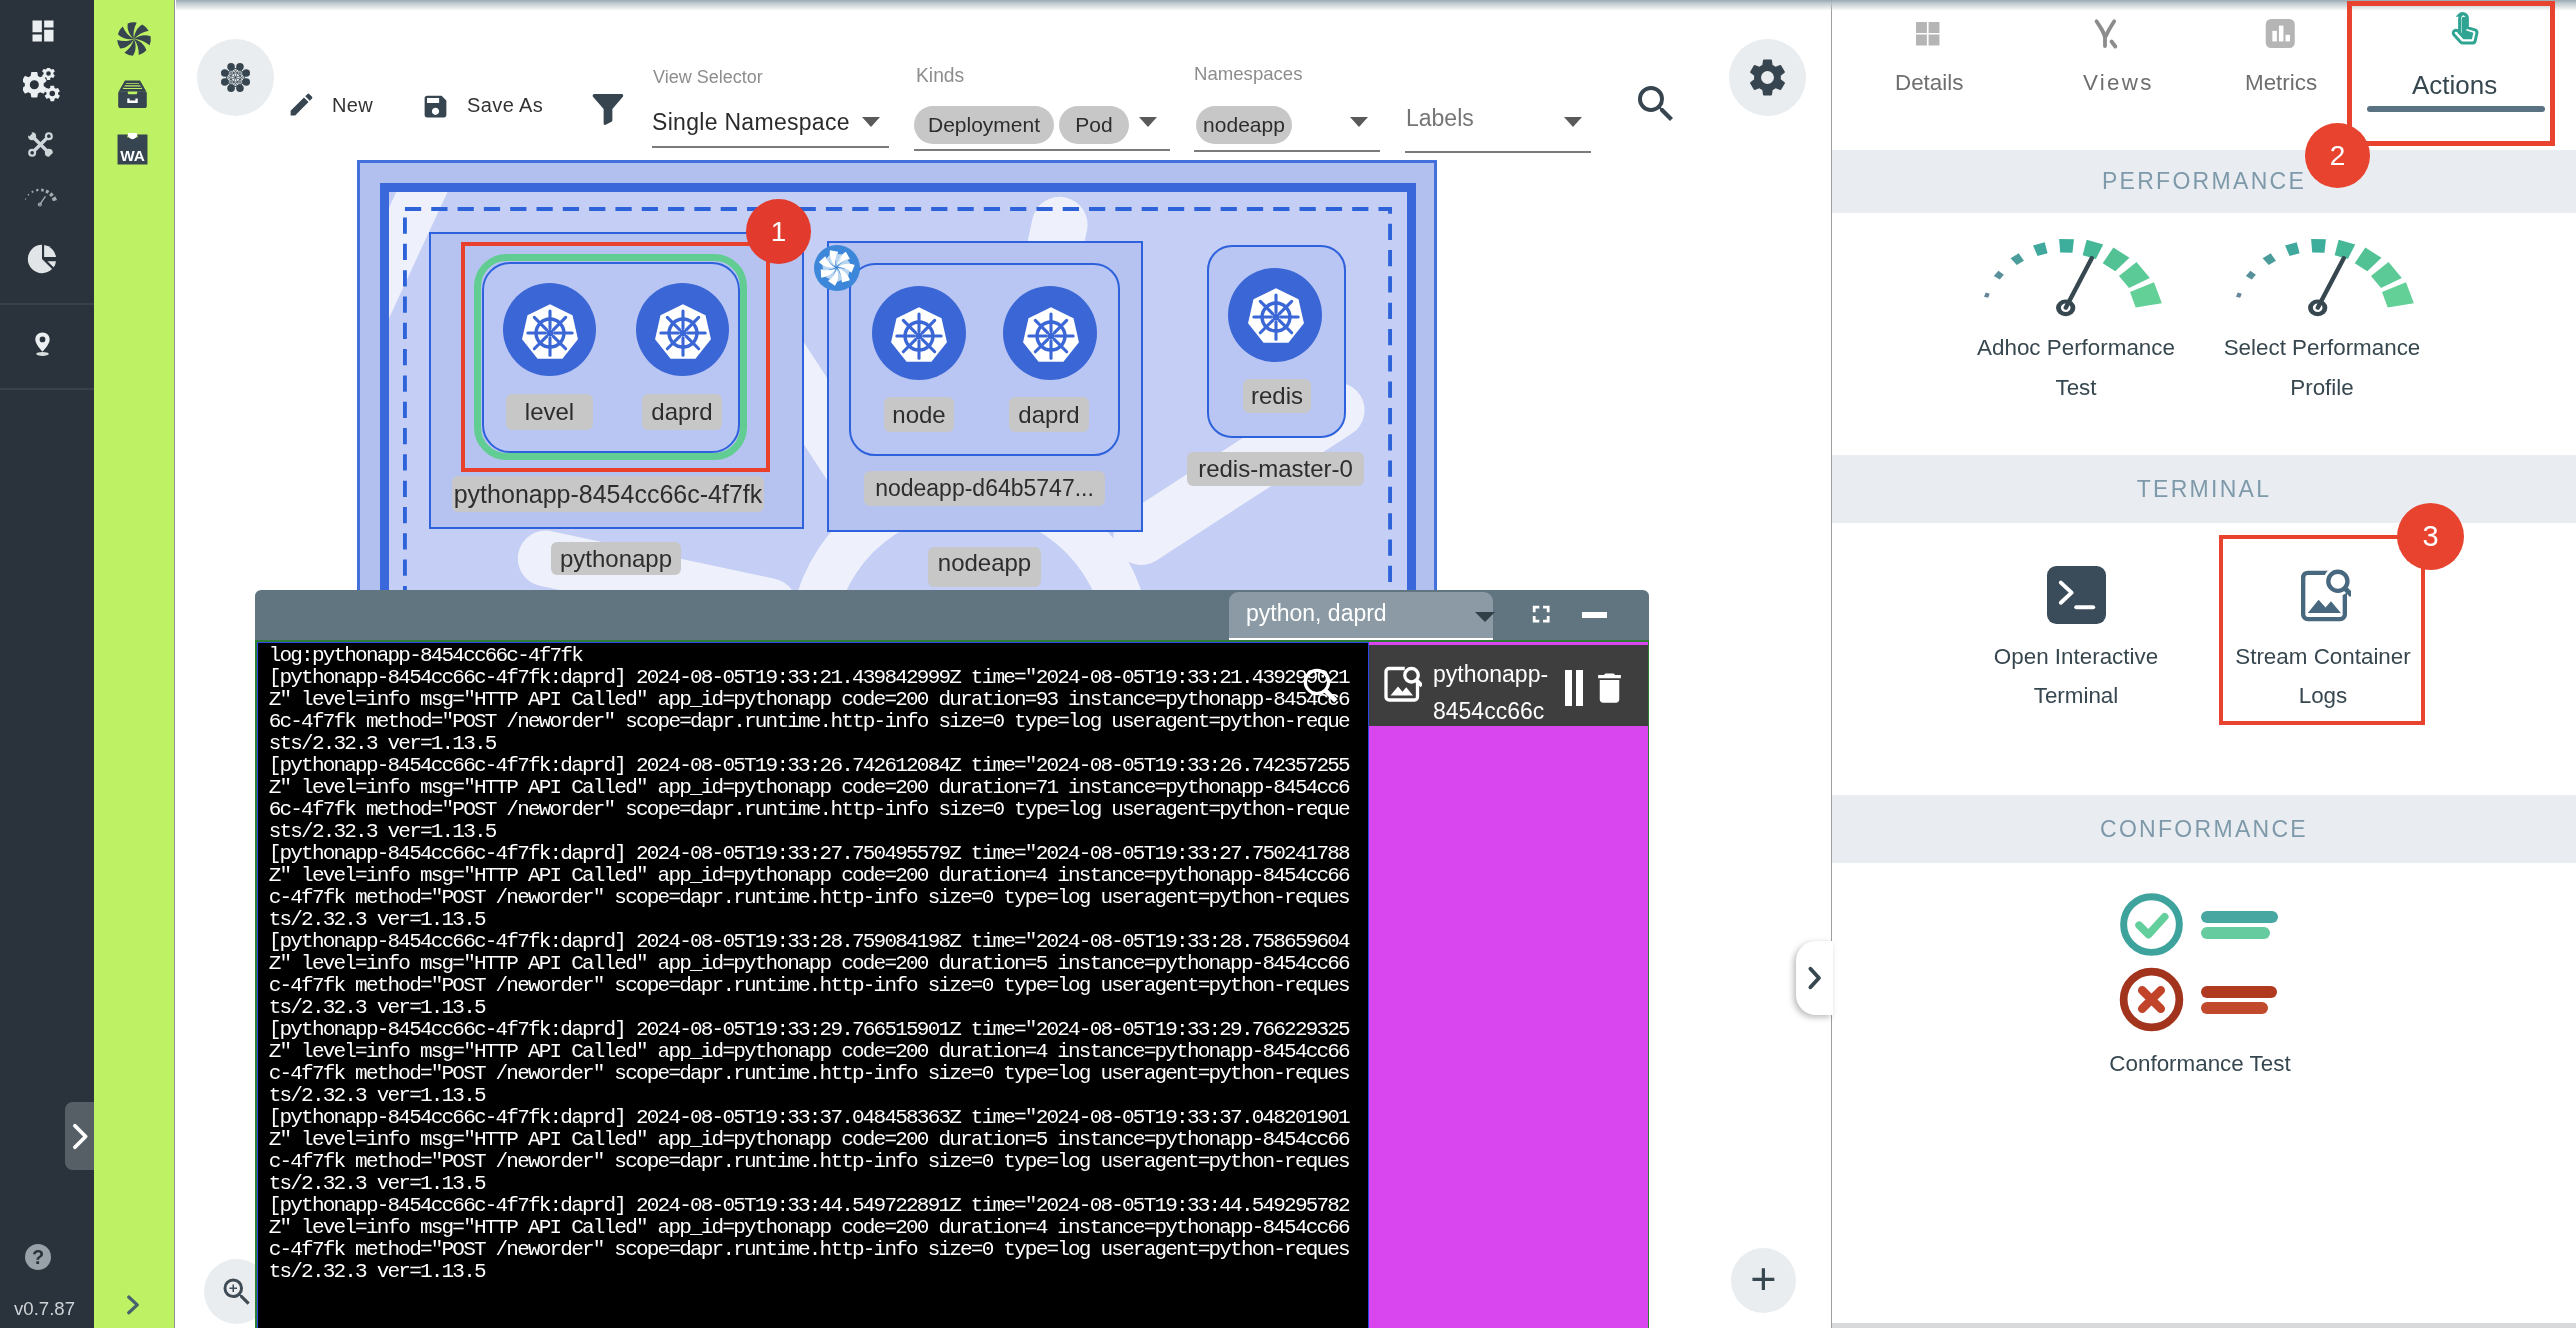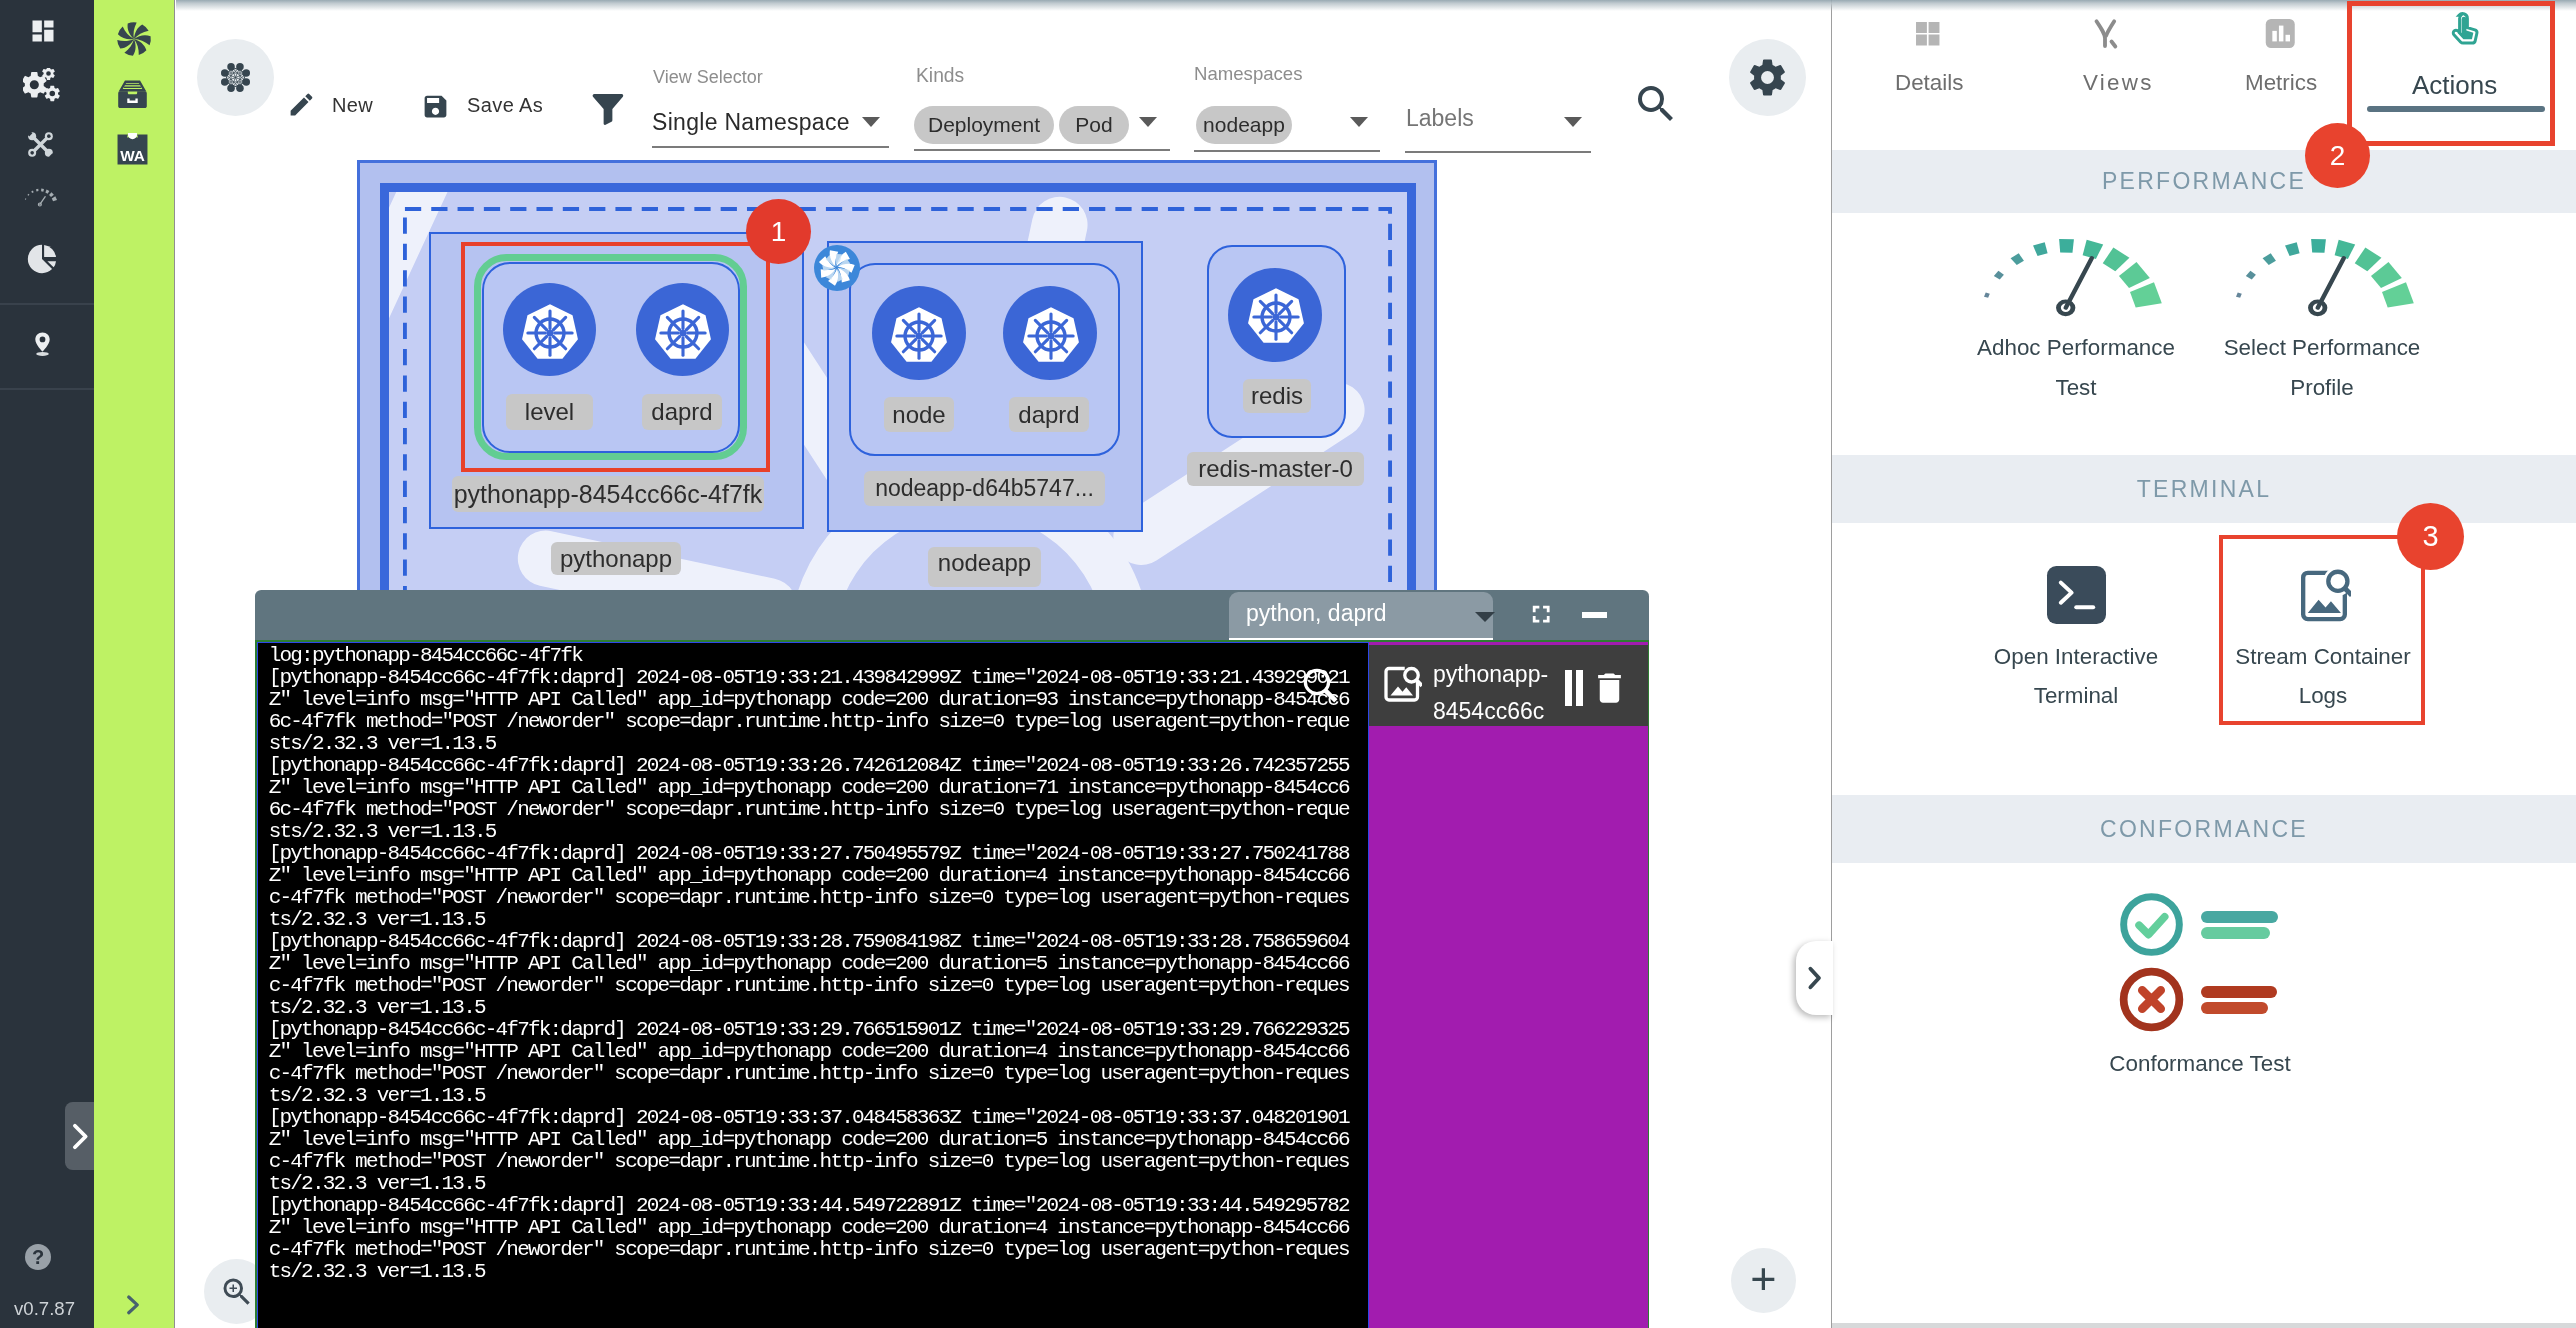--- a/index.html
+++ b/index.html
@@ -353,21 +353,21 @@
 ts/2.32.3 ver=1.13.5
 [pythonapp-8454cc66c-4f7fk:daprd] 2024-08-05T19:33:37.048458363Z time="2024-08-05T19:33:37.048201901
 Z" level=info msg="HTTP API Called" app_id=pythonapp code=200 duration=5 instance=pythonapp-8454cc66
 c-4f7fk method="POST /neworder" scope=dapr.runtime.http-info size=0 type=log useragent=python-reques
 ts/2.32.3 ver=1.13.5
 [pythonapp-8454cc66c-4f7fk:daprd] 2024-08-05T19:33:44.549722891Z time="2024-08-05T19:33:44.549295782
 Z" level=info msg="HTTP API Called" app_id=pythonapp code=200 duration=4 instance=pythonapp-8454cc66
 c-4f7fk method="POST /neworder" scope=dapr.runtime.http-info size=0 type=log useragent=python-reques
 ts/2.32.3 ver=1.13.5</pre>
     </div>
-    <div class="abs" style="left:1114px;top:52px;width:279px;height:687px;background:#a21caf;">
+    <div class="abs" style="left:1114px;top:52px;width:279px;height:687px;background:#d946ef;">
       <div class="abs" style="left:0;top:3.1px;width:279px;height:81px;background:#3e3e3e;"></div>
       <svg class="abs" style="left:14px;top:23px;" width="39" height="43" viewBox="0 0 26 28" fill="none" stroke="#fff" stroke-width="2.2">
         <path d="M14.5 2 H4 C2.9 2 2 2.9 2 4 V21 C2 22.1 2.9 23 4 23 H21 C22.1 23 23 22.1 23 21 V11"></path>
         <path d="M5 20 L10 14 L13 17.5 L15.5 14.5 L20 20 Z" fill="#fff" stroke="none"></path>
         <circle cx="19" cy="6.5" r="4.5"></circle>
         <path d="M22.3 9.8 L26 13.5" stroke-width="2.6"></path>
       </svg>
       <div class="abs" style="left:64px;top:14px;color:#fff;font-size:23px;line-height:37px;">pythonapp-<br>8454cc66c</div>
       <div class="abs" style="left:196px;top:28px;width:7px;height:36px;background:#fff;"></div>
       <div class="abs" style="left:207px;top:28px;width:7px;height:36px;background:#fff;"></div>

